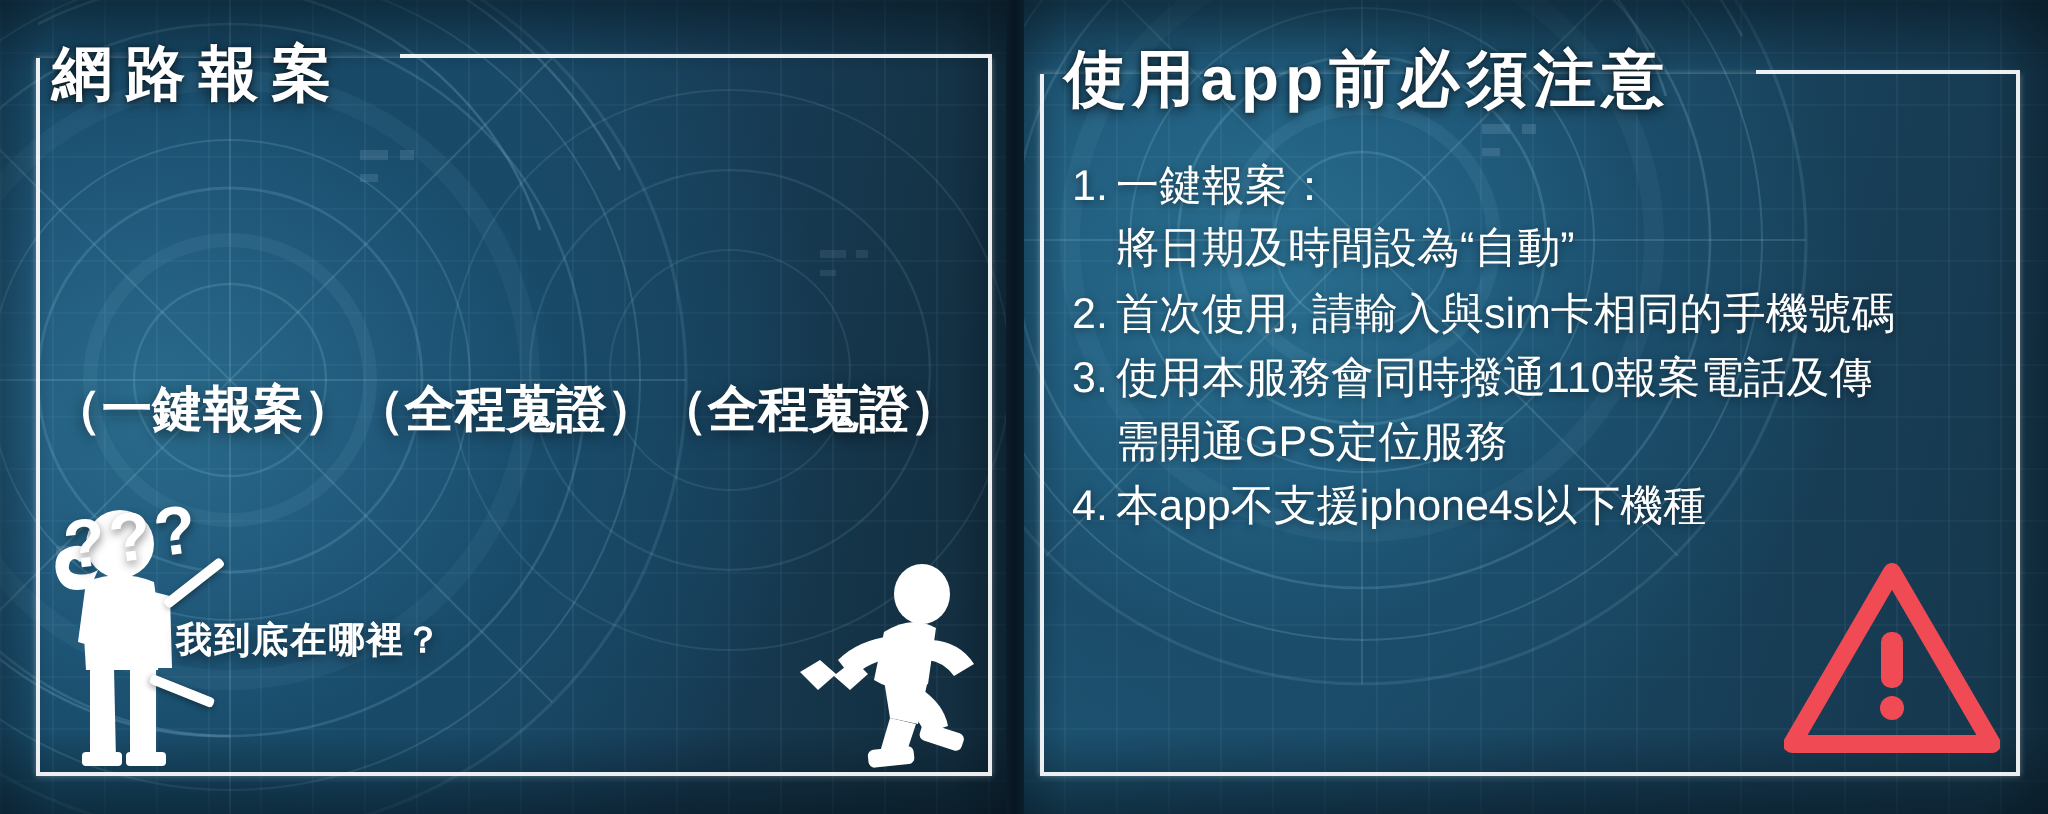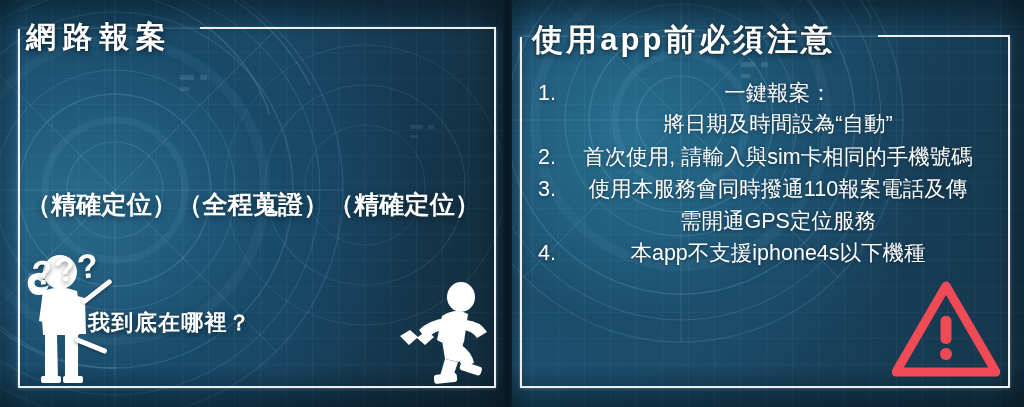--- a/index.html
+++ b/index.html
@@ -11,21 +11,21 @@
   }
   #poster {
     position: relative;
     width: 1024px; height: 407px;
     display: flex;
   }
 
   
   .panel { position: relative; height: 407px; overflow: hidden; }
   .panel-left  { width: 506px; }
-  .panel-right { width: 518px; text-align: center; }
+  .panel-right { width: 518px; }
 
   
   .panel-left .bg-base {
     position: absolute; inset: 0;
     background:
       radial-gradient(ellipse 340px 300px at 16% 50%, #2a6b8c 0%, #20587a 35%, #184a68 60%, transparent 100%),
       linear-gradient(100deg, #1e5876 0%, #1d5472 22%, #1a4866 45%, #173b54 68%, #143245 86%, #122b3c 100%);
   }
   .panel-right .bg-base {
     position: absolute; inset: 0;
@@ -104,21 +104,21 @@
     text-align: center;
     color: #ffffff;
     font-size: 25px; font-weight: 700;
     letter-spacing: .01em;
     text-shadow: 0 2px 7px rgba(0,0,0,.5);
     z-index: 5;
     white-space: nowrap;
   }
   .caption {
     position: absolute; left: 88px; top: 308px;
-    color: #ffffff; font-size: 22px; font-weight: 700;
+    color: #ffffff; font-size: 18px; font-weight: 700;
     letter-spacing: .06em;
     text-shadow: 0 2px 6px rgba(0,0,0,.5);
     z-index: 6;
   }
 
   
   .notice-list {
     position: absolute; left: 30px; top: 78px; right: 26px;
     z-index: 5;
     color: #ffffff;
@@ -212,21 +212,21 @@
         </g>
       </svg>
     </div>
 
     <div class="vignette"></div>
     <div class="frame frame-left"></div>
 
     <div class="panel-title title-left">網路報案</div>
 
 
-    <div class="subline">（精確定位）（全程蒐證）（精確定位）</div>
+    <div class="subline">（一鍵報案）（全程蒐證）（全程蒐證）</div>
 
     <div class="qmarks">???</div>
 
     <div class="figure fig-confused">
       <svg width="86" height="132" viewBox="0 0 86 132">
         <g fill="#ffffff">
 
           <ellipse cx="44" cy="20" rx="17" ry="17"></ellipse>
 
           <path d="M27 39 q17 -7 34 0 l4 30 q-21 7 -42 0 z"></path>

